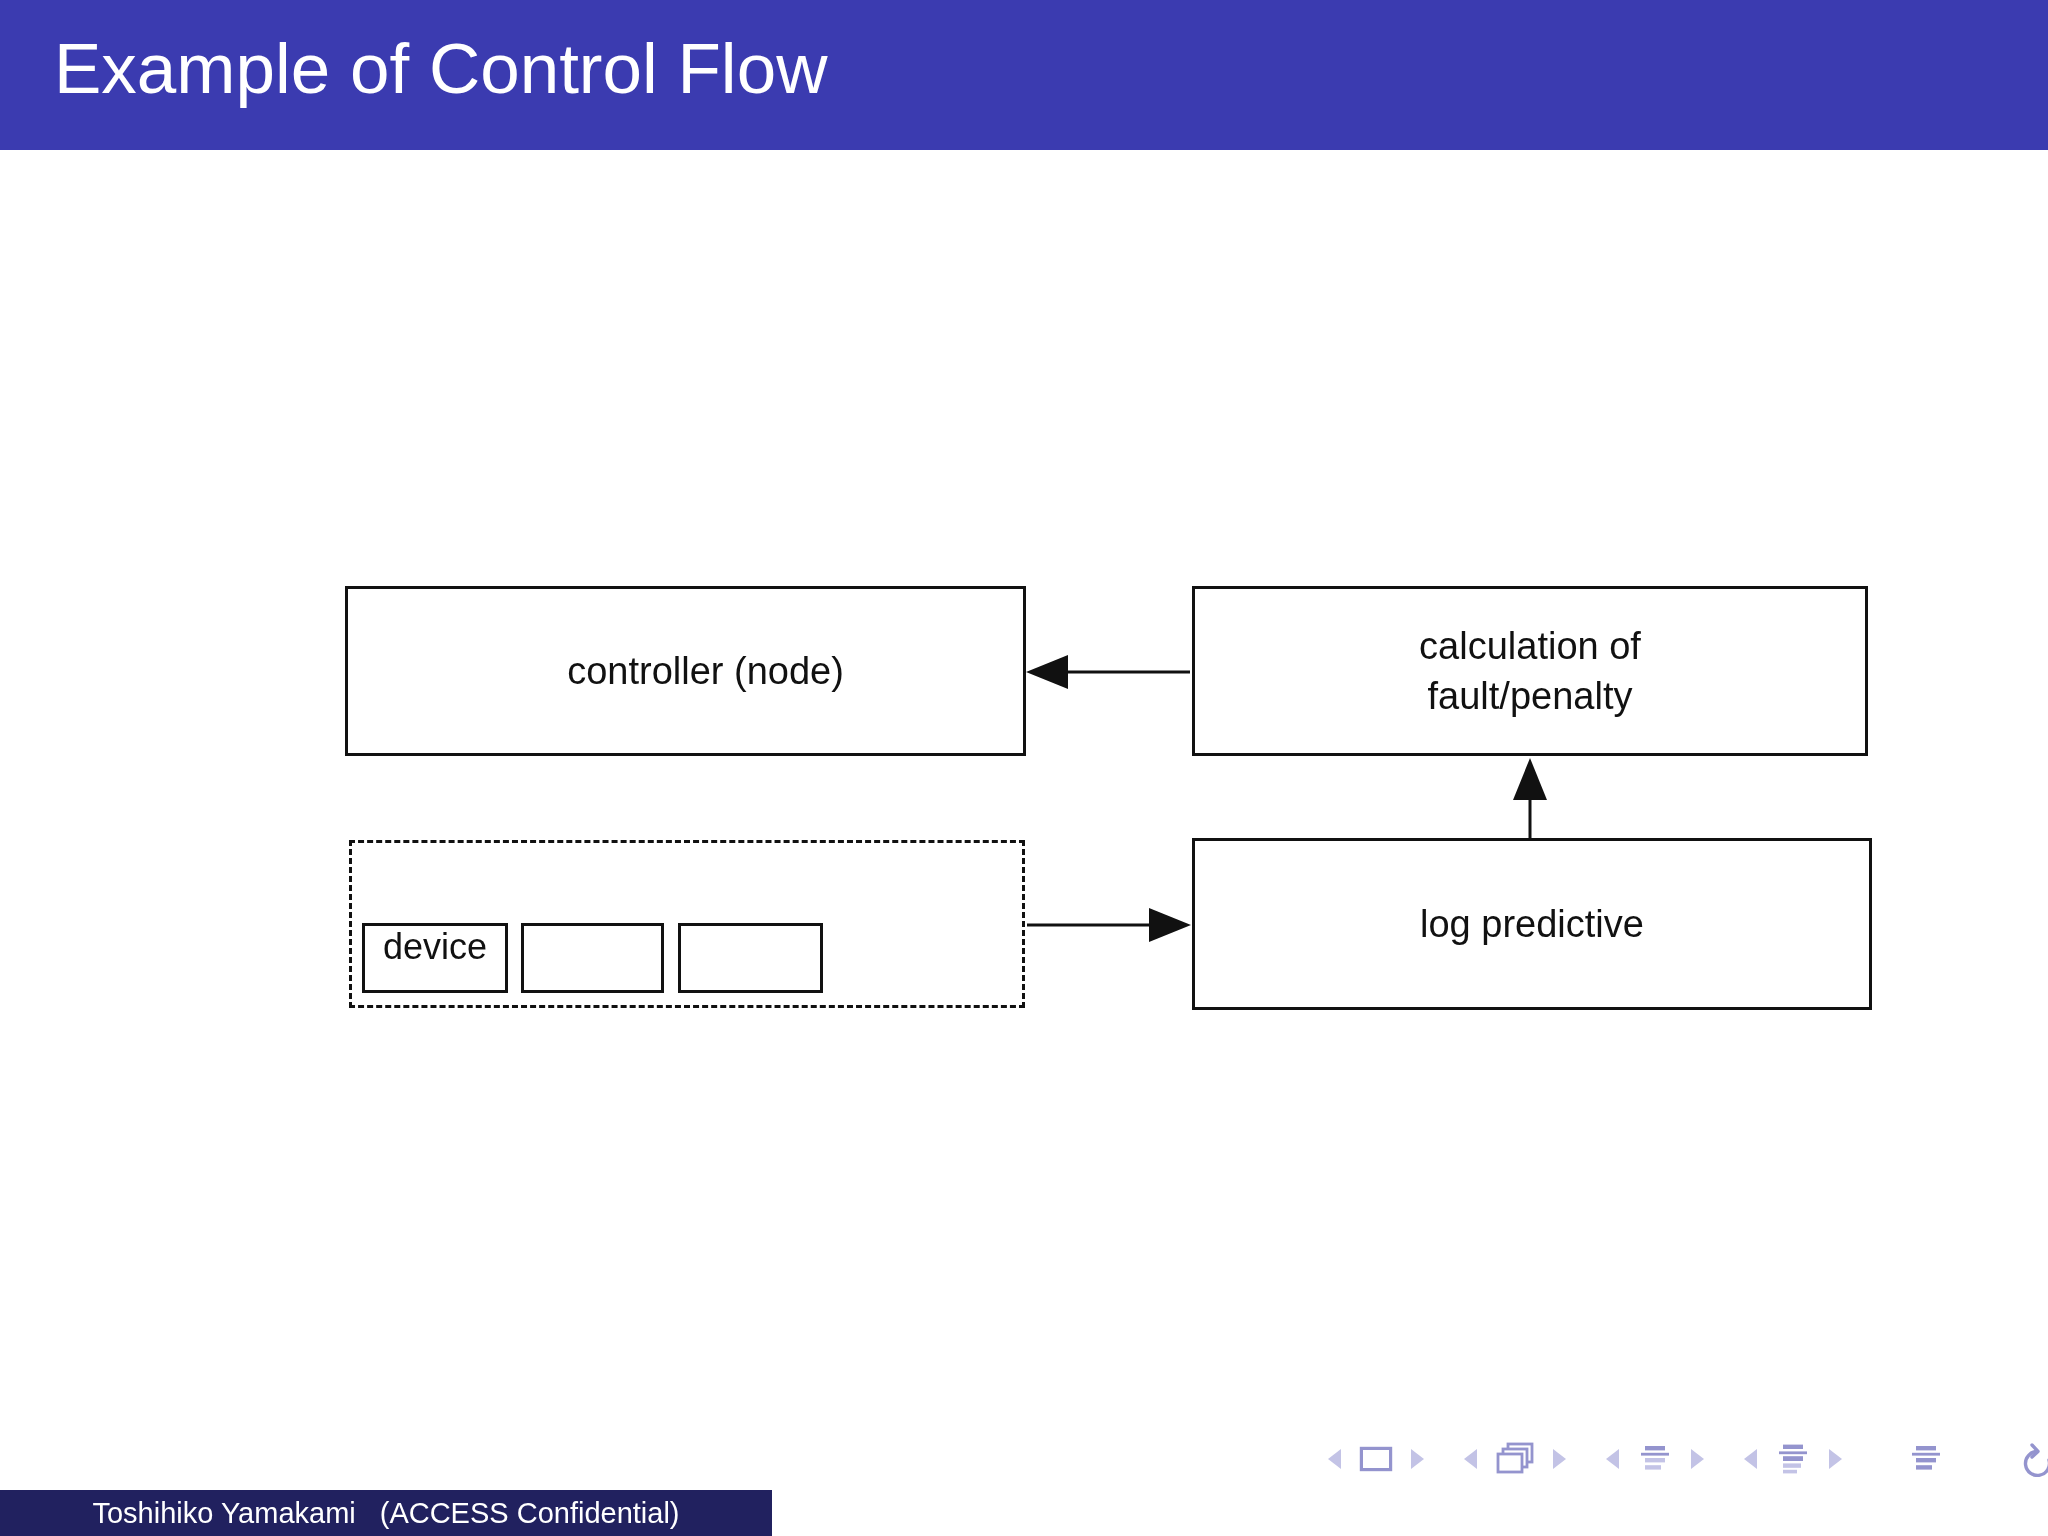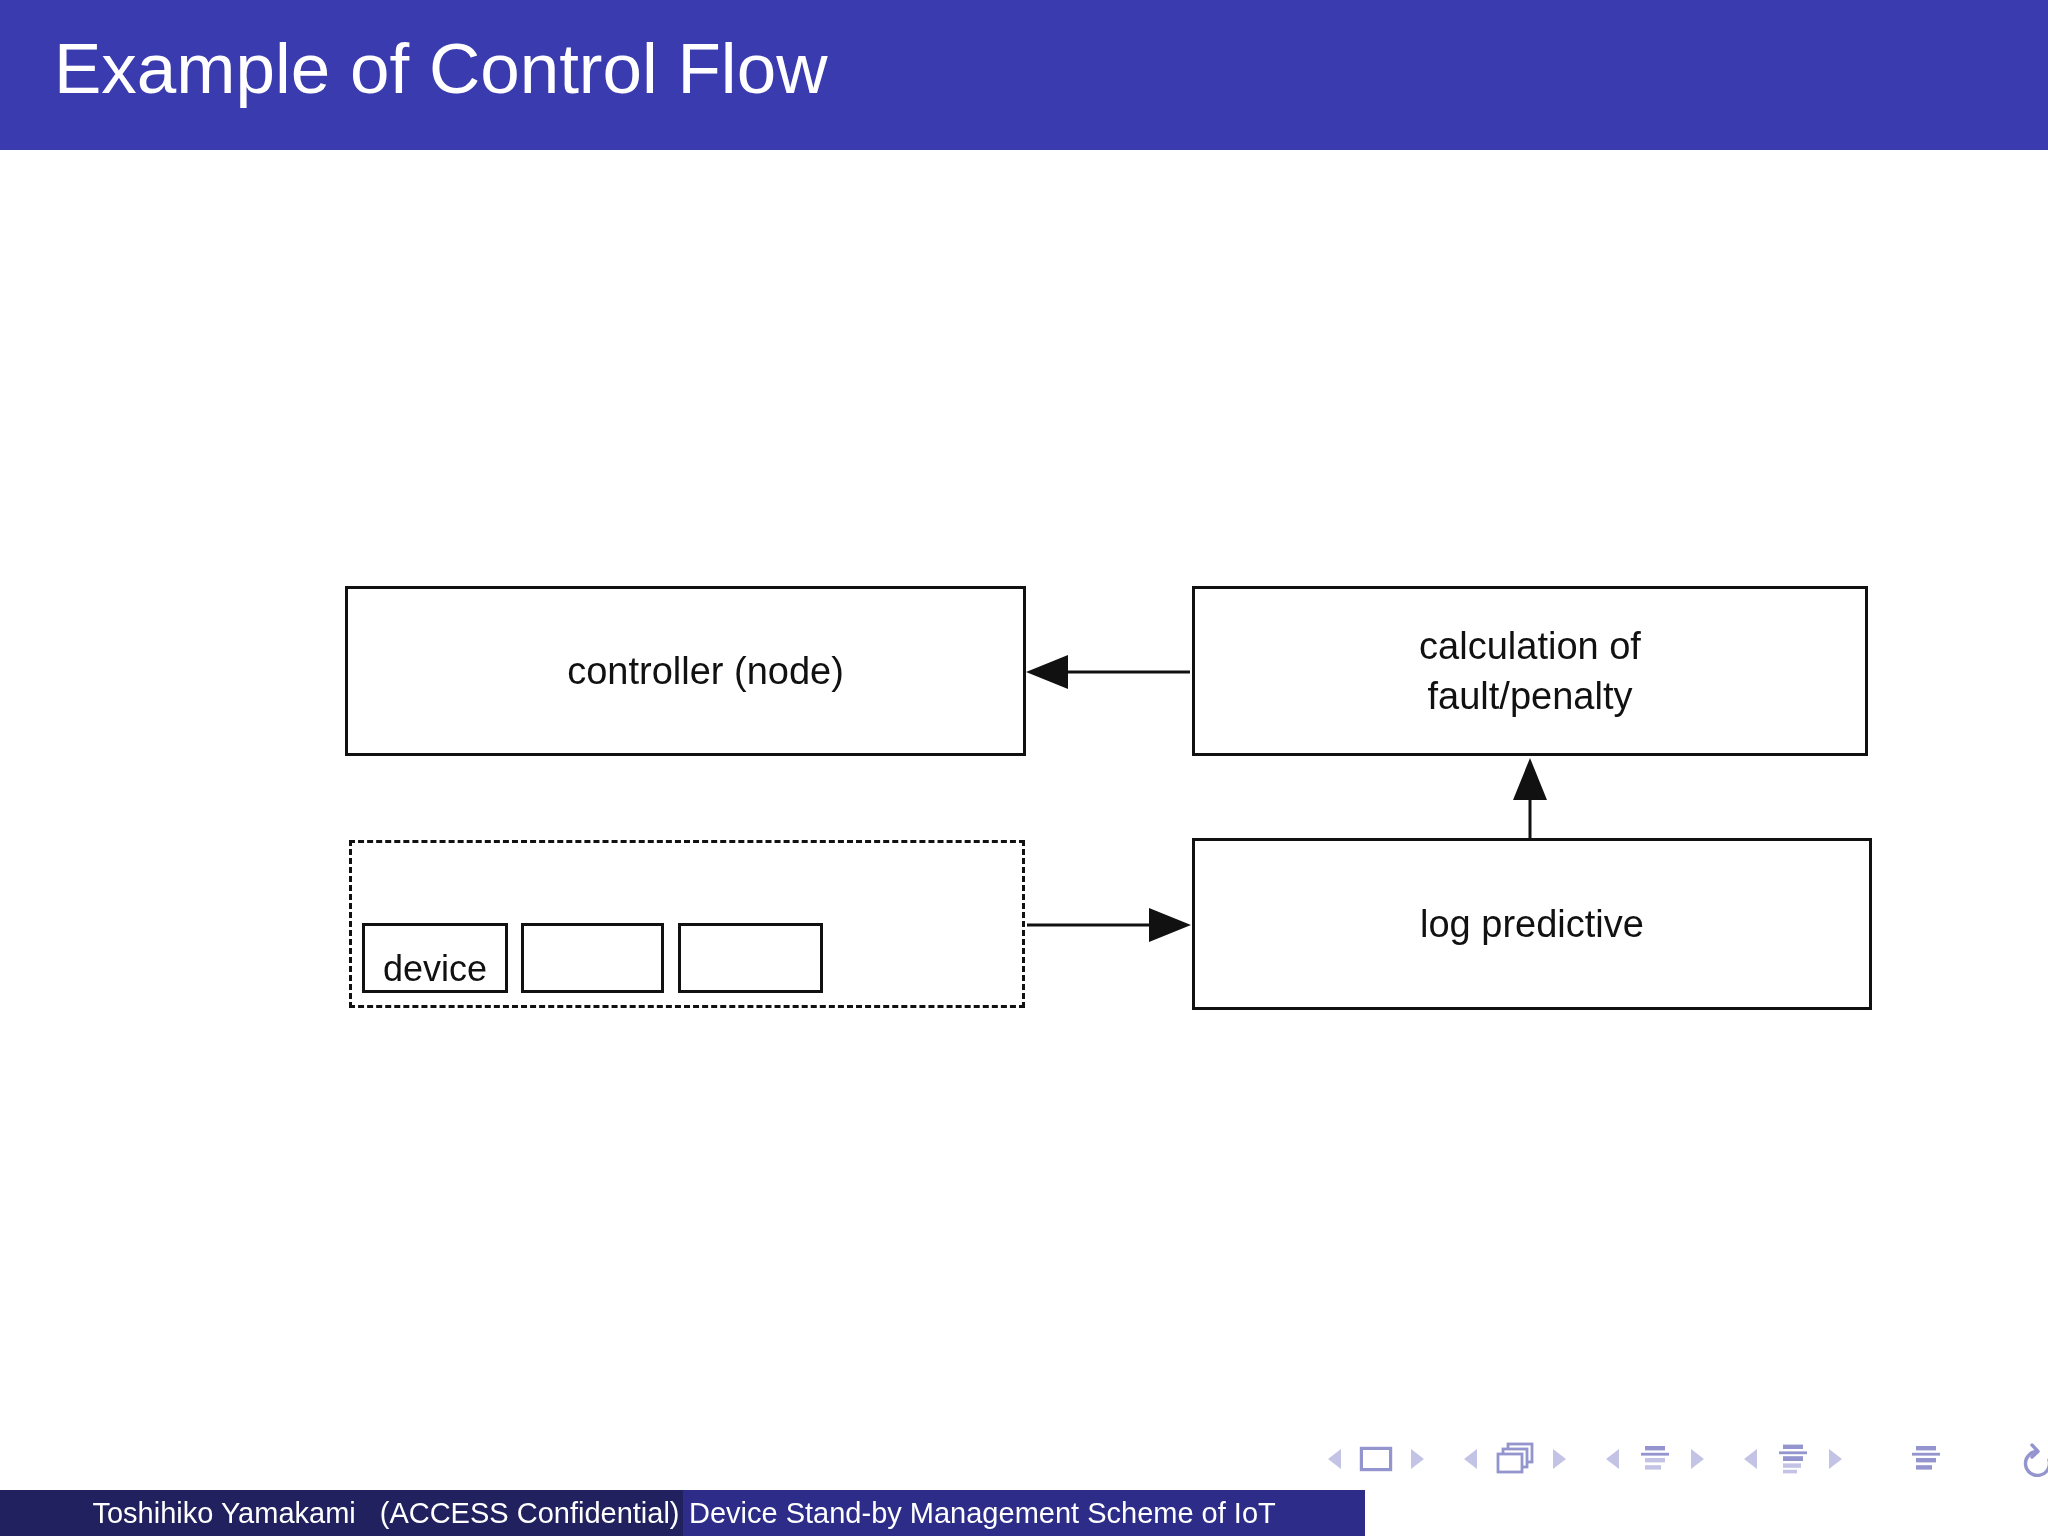--- a/index.html
+++ b/index.html
@@ -32,21 +32,21 @@
   .box-calc{left:1192px;top:586px;width:676px;height:170px;}
   .box-log{left:1192px;top:838px;width:680px;height:172px;}
   .box-devgroup{
     position:absolute;box-sizing:border-box;
     left:349px;top:840px;width:676px;height:168px;
     border:3px dashed #111;background:transparent;
   }
   .sbox{
     position:absolute;box-sizing:border-box;
     border:3px solid #111;background:#fff;
-    display:flex;align-items:flex-end;justify-content:center;
+    display:flex;align-items:flex-start;justify-content:center;
     font-size:36px;color:#111;
   }
   .sbox.b1{left:362px;top:923px;width:146px;height:70px;}
   .sbox.b2{left:521px;top:923px;width:143px;height:70px;}
   .sbox.b3{left:678px;top:923px;width:145px;height:70px;}
 
   svg.arrows{position:absolute;left:0;top:0;pointer-events:none;}
 
   
   .navbar{
@@ -187,16 +187,13 @@
     </svg>
 
   </div>
 </div>
 
 <div class="footer">
   <div class="fseg author">
     <span>Toshihiko Yamakami</span>
     <span>(ACCESS Confidential)</span>
   </div>
-  <div class="fseg ftitle">
-    <span>Device Stand-by Management Scheme of IoT</span>
-  </div>
 </div>
 
 </body></html>

